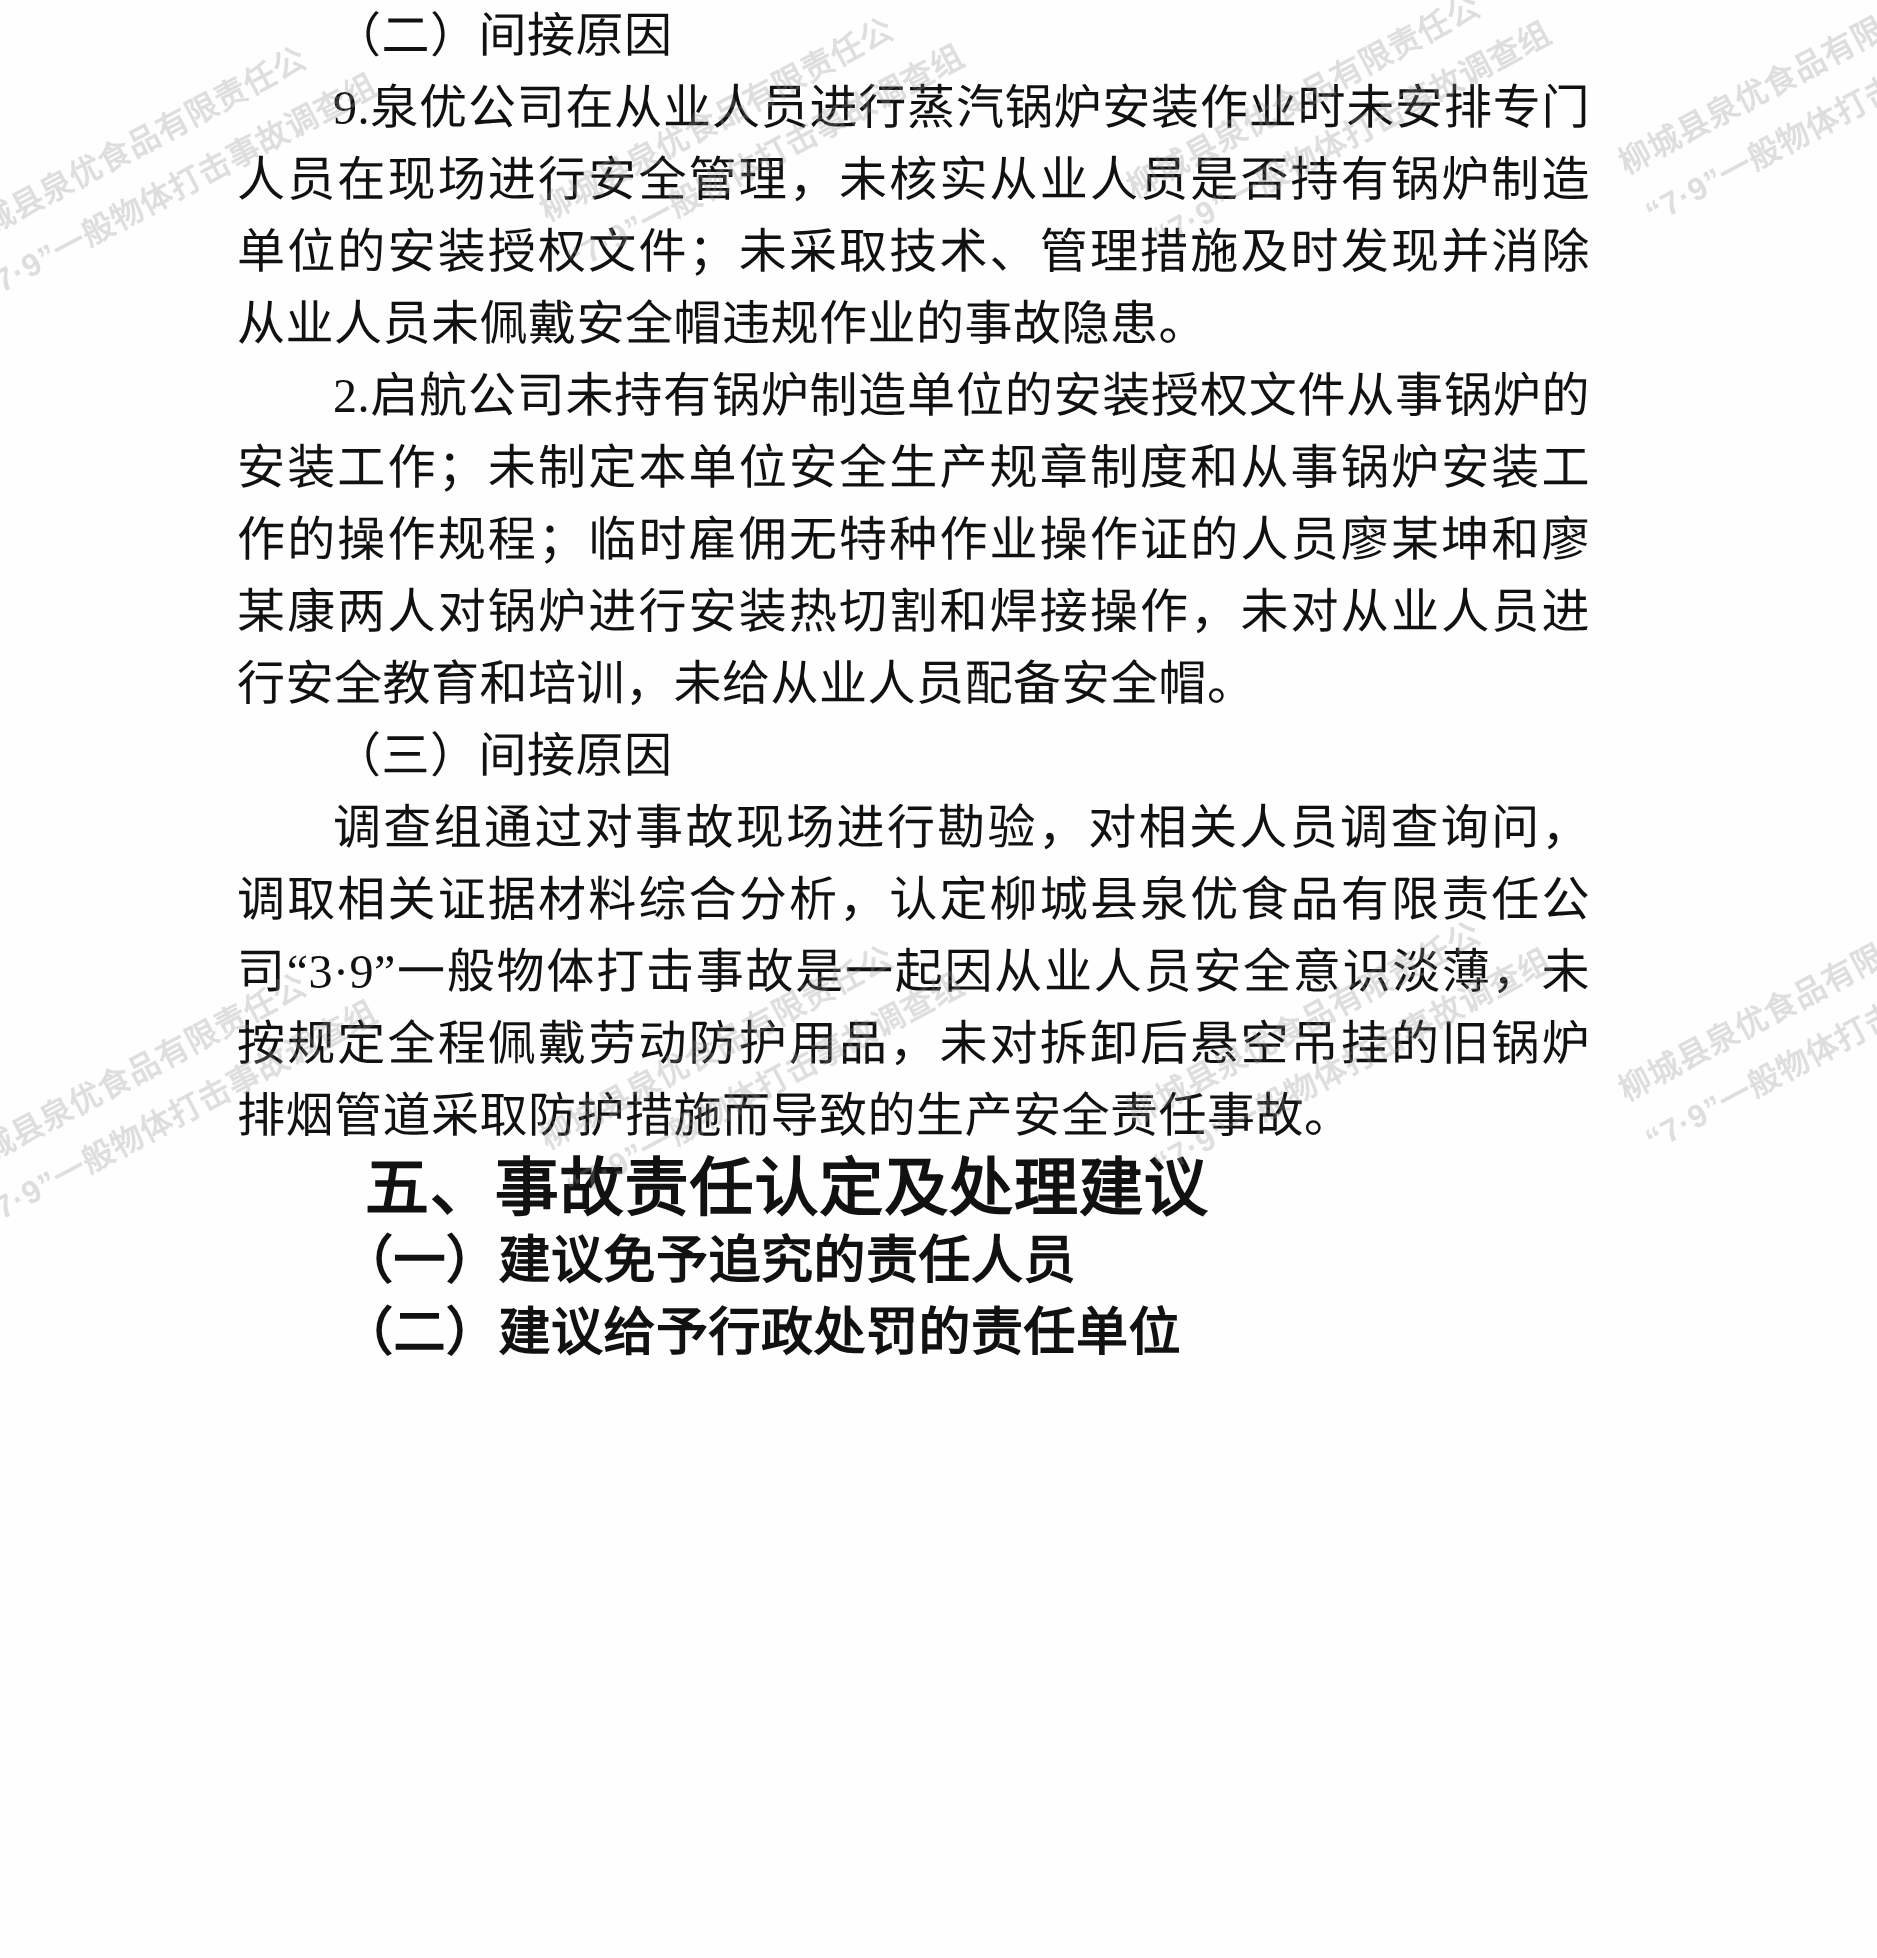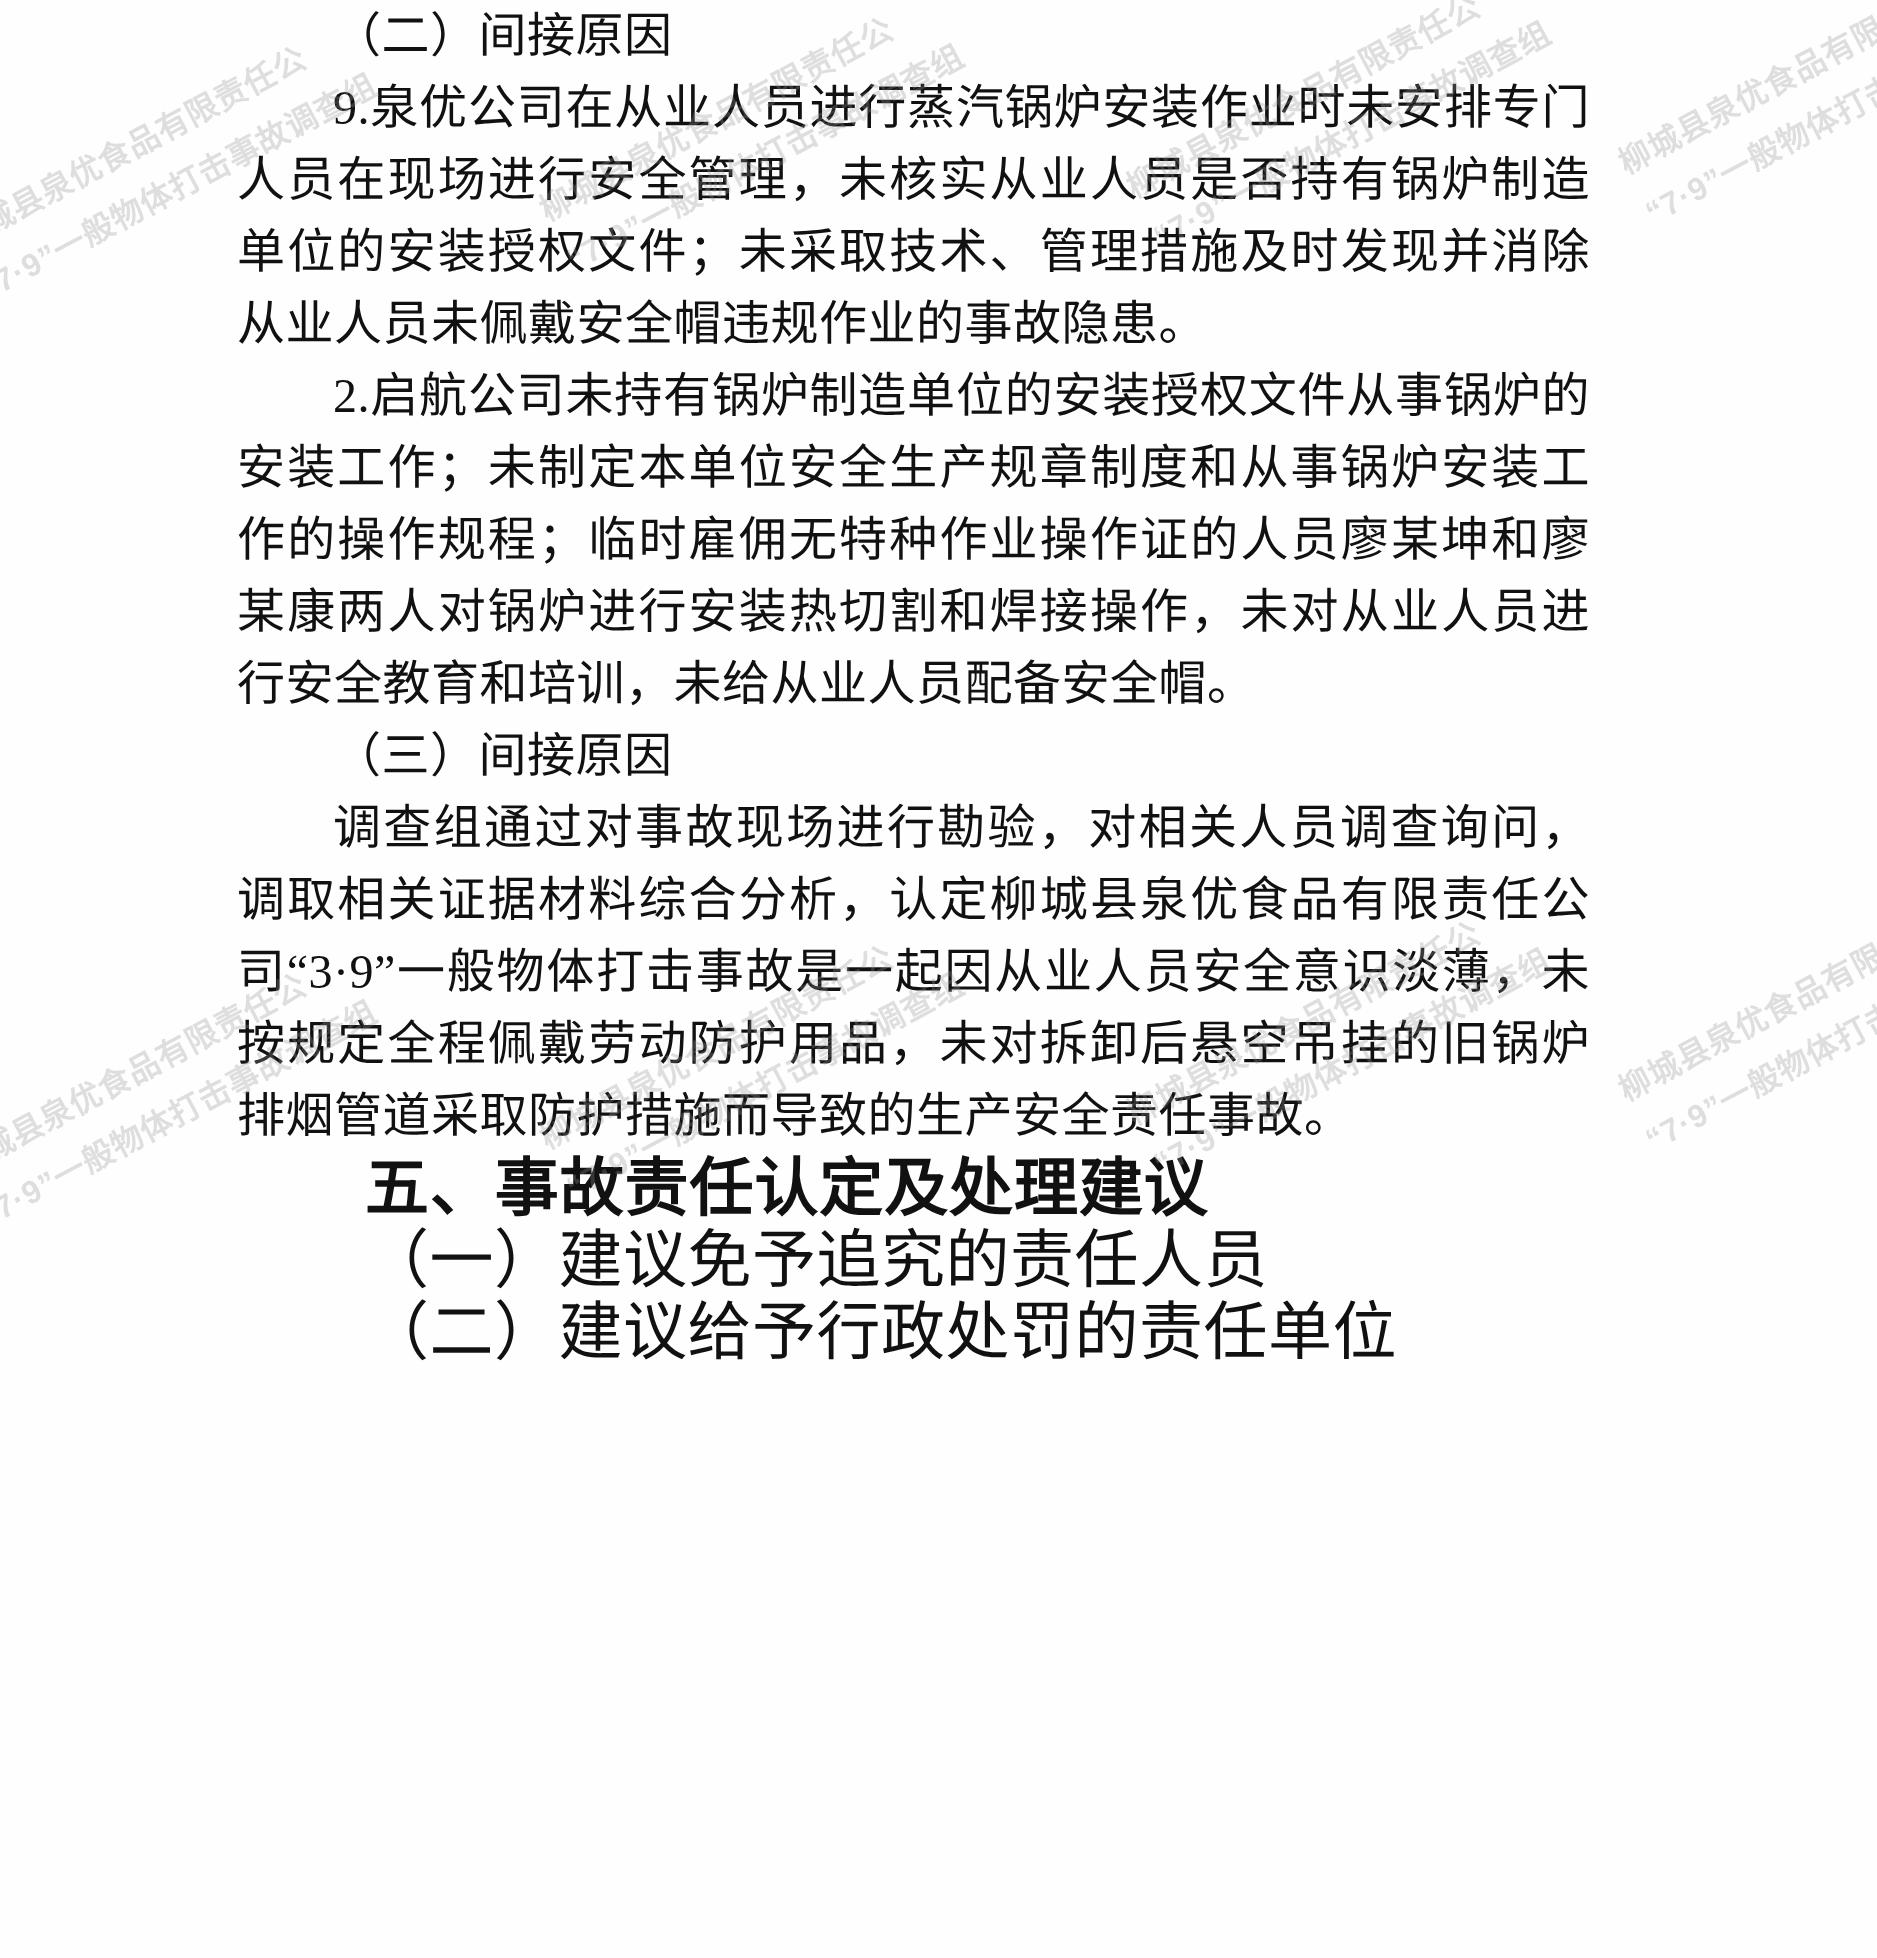--- a/index.html
+++ b/index.html
@@ -56,23 +56,23 @@
     margin: 0;
     font-size: 64px;
     line-height: 72px;
     font-weight: 700;
     font-family: "Liberation Sans", "DejaVu Sans", sans-serif;
     text-indent: 2em;
     letter-spacing: 0.9px;
   }
   h3.subsection {
     margin: 0;
-    font-size: 64px;
+    font-size: 52px;
     line-height: 72px;
-    font-weight: 400;
+    font-weight: 700;
     font-family: "Liberation Sans", "DejaVu Sans", sans-serif;
     text-indent: 2em;
     letter-spacing: 0.5px;
   }
   .blk { margin-bottom: 0; }
 </style>
 </head>
 <body>
 
 <div class="page">

